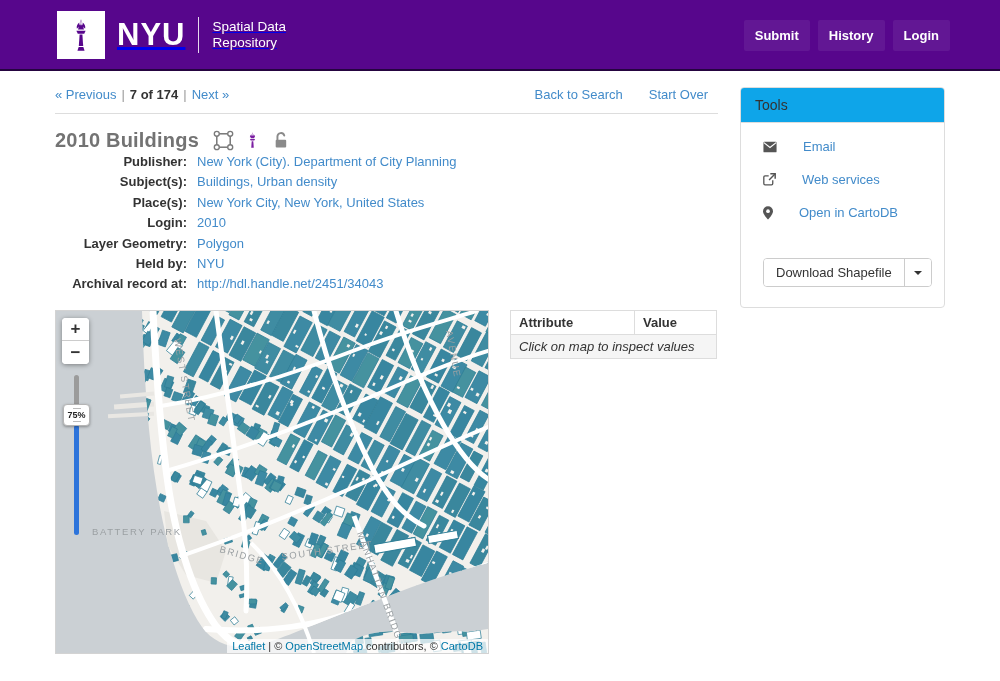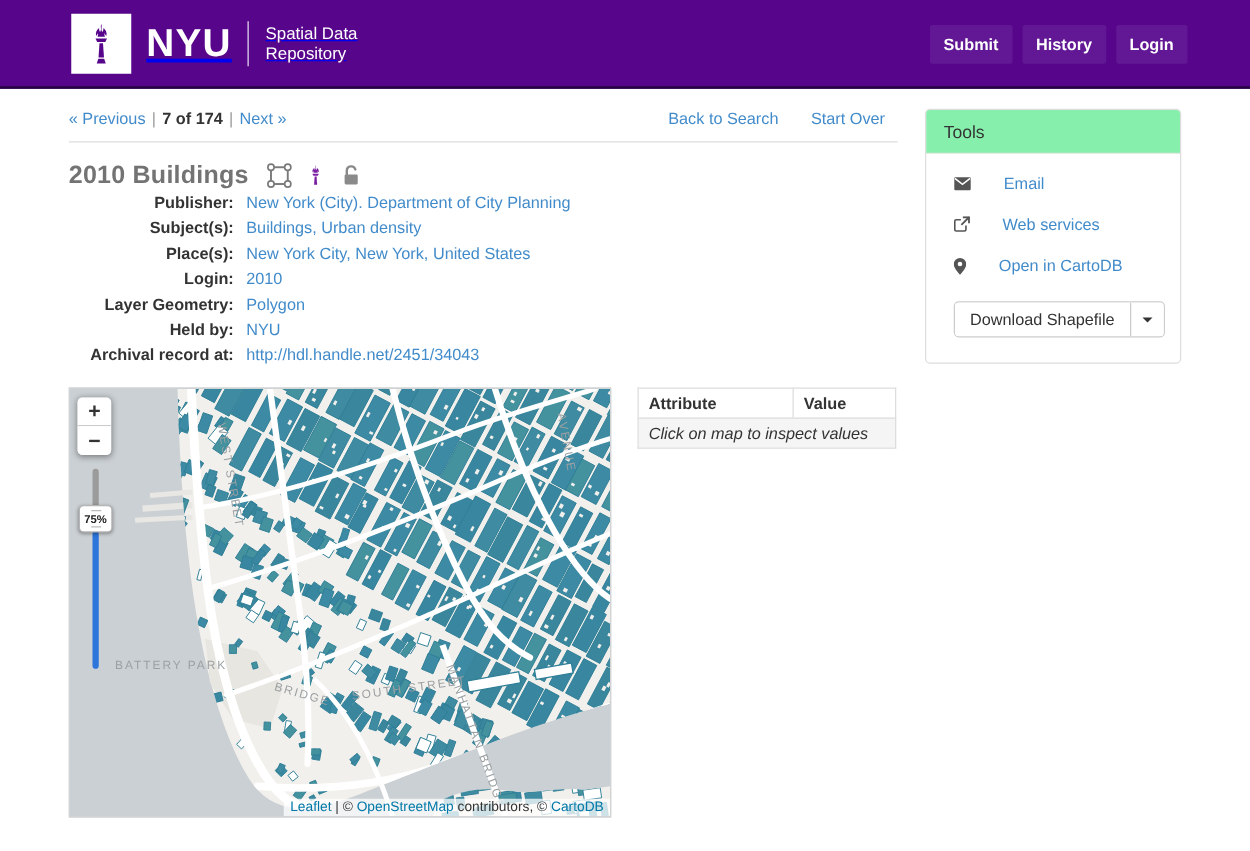--- a/index.html
+++ b/index.html
@@ -70,27 +70,27 @@
     border-collapse:collapse; font-size:13px; }
   .inspect-table th { border:1px solid #ddd; background:#fff; font-weight:bold;
     text-align:left; padding:4px 8px; }
   .inspect-table th:first-child { width:124px; }
   .inspect-table td { border:1px solid #ddd; background:#f5f5f5; font-style:italic;
     padding:4px 8px; }
 
   
   .tools-panel { position:absolute; left:685px; top:0; width:205px; border:1px solid #ddd;
     border-radius:4px; background:#fff; }
-  .tools-header { background:#86efac; border-bottom:1px solid #ddd; padding:9px 14px;
+  .tools-header { background:#0ea5e9; border-bottom:1px solid #ddd; padding:9px 14px;
     font-size:14px; color:#333; border-radius:3px 3px 0 0; }
   .tools-body { padding:16px 12px 20px 22px; }
   .tool-link { display:flex; align-items:center; gap:26px; margin-bottom:18px;
     font-size:13px; }
   .tool-link a { color:#428bca; text-decoration:none; }
-  .download-btn { display:inline-flex; margin-top:3px; border:1px solid #ccc;
+  .download-btn { display:inline-flex; margin-top:20px; border:1px solid #ccc;
     border-radius:4px; background:#fff; overflow:hidden; cursor:pointer; }
   .download-main { padding:6px 12px; font-size:13px; color:#333; background:#fff; border:0; cursor:pointer; }
   .download-caret { padding:6px 9px; border:0; border-left:1px solid #ccc; background:#fff;
     display:flex; align-items:center; cursor:pointer; }
   .caret { width:0; height:0; border-left:4px solid transparent; border-right:4px solid transparent;
     border-top:4px solid #333; }
 
   .map-label { fill:#9ba0a3; font-size:9.5px; letter-spacing:1.6px;
     font-family:"Liberation Sans", sans-serif; }
 </style>

